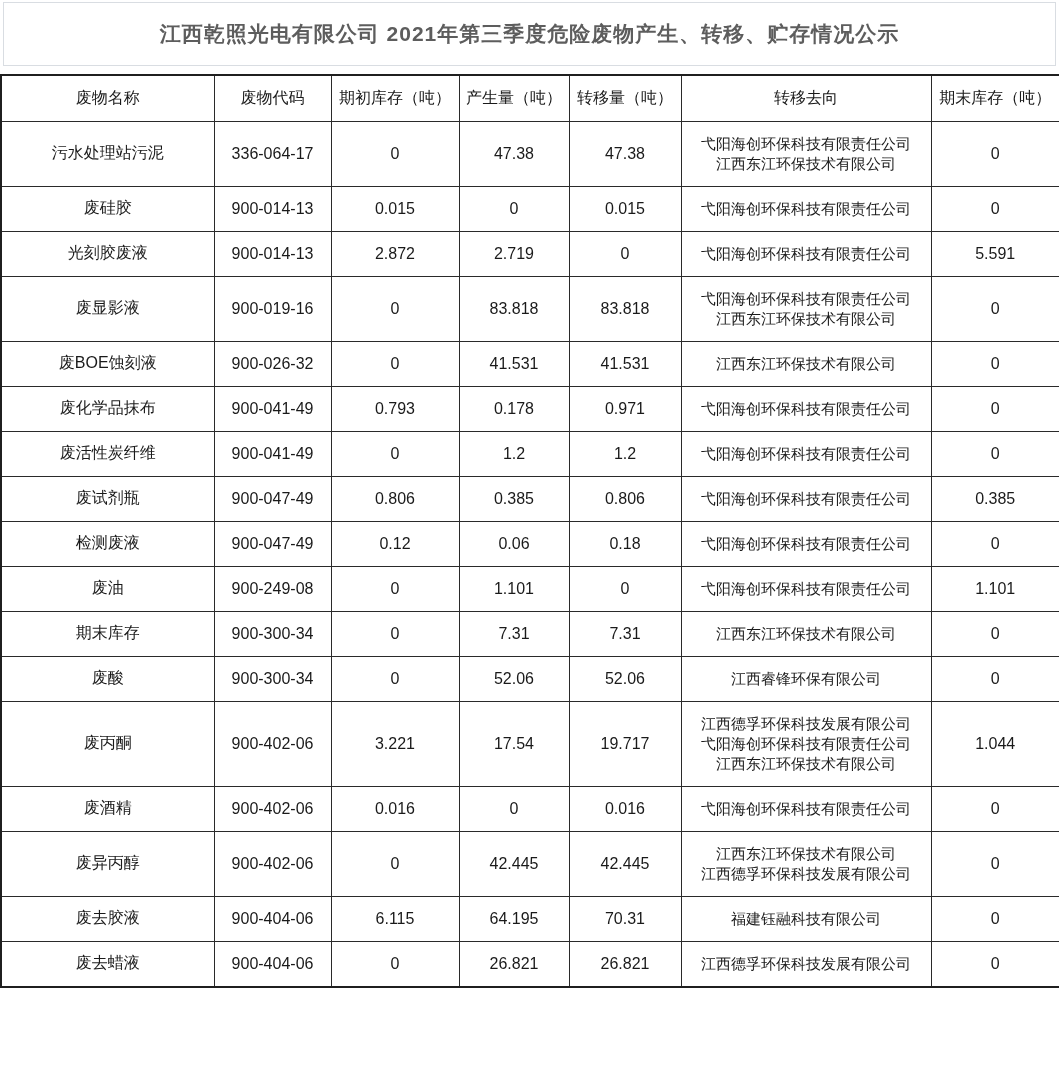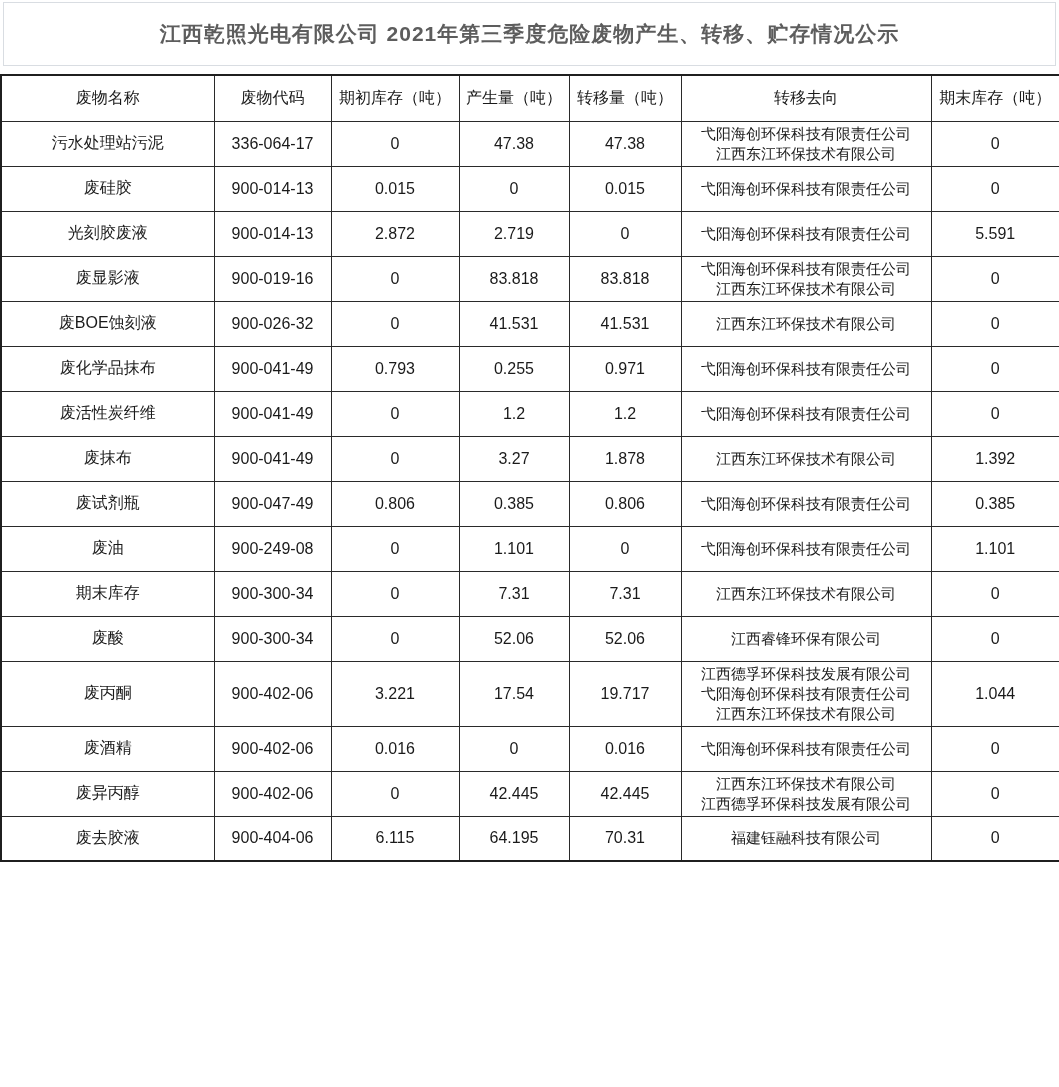--- a/index.html
+++ b/index.html
@@ -22,21 +22,21 @@
   }
   .waste th, .waste td {
     border:1px solid #2a2a2a;
     text-align:center; vertical-align:middle;
     padding:2px 4px; box-sizing:border-box;
     font-weight:normal; font-size:16px;
     overflow:hidden;
   }
   .waste thead tr { height:46px;margin-left:40px; }
   .waste tbody tr { height:45px; }
-  .waste td.dest { font-size:15px; line-height:20px; padding:2px 2px; }
+  .waste td.dest { font-size:15px; line-height:20px; padding:12px 2px; }
   .waste td.num { font-size:16px; }
 </style>
 </head>
 <body>
 
 <div class="title-box">江西乾照光电有限公司 2021年第三季度危险废物产生、转移、贮存情况公示</div>
 
 <table class="waste">
   <colgroup>
     <col style="width:213px">
@@ -113,61 +113,61 @@
         <td class="num">41.531</td>
         <td class="dest">
           <div>江西东江环保技术有限公司</div>
         </td>
         <td class="num">0</td>
       </tr>
       <tr>
         <td>废化学品抹布</td>
         <td>900-041-49</td>
         <td class="num">0.793</td>
-        <td class="num">0.255</td>
+        <td class="num">0.178</td>
         <td class="num">0.971</td>
         <td class="dest">
           <div>弋阳海创环保科技有限责任公司</div>
         </td>
         <td class="num">0</td>
       </tr>
       <tr>
         <td>废活性炭纤维</td>
         <td>900-041-49</td>
         <td class="num">0</td>
         <td class="num">1.2</td>
         <td class="num">1.2</td>
         <td class="dest">
           <div>弋阳海创环保科技有限责任公司</div>
         </td>
         <td class="num">0</td>
-      </tr>
-      <tr>
-        <td>废抹布</td>
-        <td>900-041-49</td>
-        <td class="num">0</td>
-        <td class="num">3.27</td>
-        <td class="num">1.878</td>
-        <td class="dest">
-          <div>江西东江环保技术有限公司</div>
-        </td>
-        <td class="num">1.392</td>
       </tr>
       <tr>
         <td>废试剂瓶</td>
         <td>900-047-49</td>
         <td class="num">0.806</td>
         <td class="num">0.385</td>
         <td class="num">0.806</td>
         <td class="dest">
           <div>弋阳海创环保科技有限责任公司</div>
         </td>
         <td class="num">0.385</td>
       </tr>
       <tr>
+        <td>检测废液</td>
+        <td>900-047-49</td>
+        <td class="num">0.12</td>
+        <td class="num">0.06</td>
+        <td class="num">0.18</td>
+        <td class="dest">
+          <div>弋阳海创环保科技有限责任公司</div>
+        </td>
+        <td class="num">0</td>
+      </tr>
+      <tr>
         <td>废油</td>
         <td>900-249-08</td>
         <td class="num">0</td>
         <td class="num">1.101</td>
         <td class="num">0</td>
         <td class="dest">
           <div>弋阳海创环保科技有限责任公司</div>
         </td>
         <td class="num">1.101</td>
       </tr>
@@ -233,14 +233,25 @@
         <td>废去胶液</td>
         <td>900-404-06</td>
         <td class="num">6.115</td>
         <td class="num">64.195</td>
         <td class="num">70.31</td>
         <td class="dest">
           <div>福建钰融科技有限公司</div>
         </td>
         <td class="num">0</td>
       </tr>
+      <tr>
+        <td>废去蜡液</td>
+        <td>900-404-06</td>
+        <td class="num">0</td>
+        <td class="num">26.821</td>
+        <td class="num">26.821</td>
+        <td class="dest">
+          <div>江西德孚环保科技发展有限公司</div>
+        </td>
+        <td class="num">0</td>
+      </tr>
     </tbody>
 </table>
 
 </body></html>

